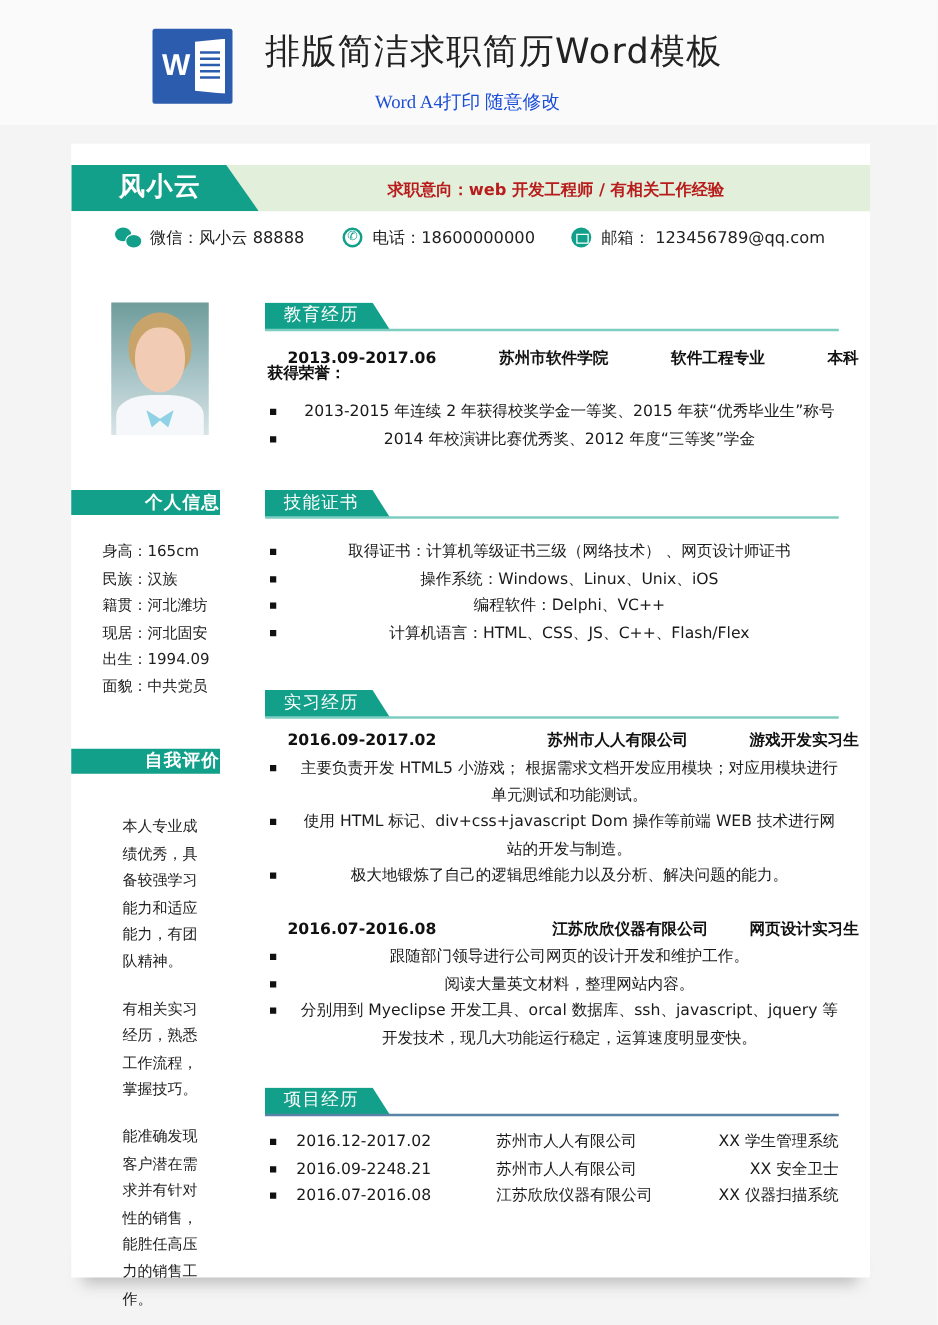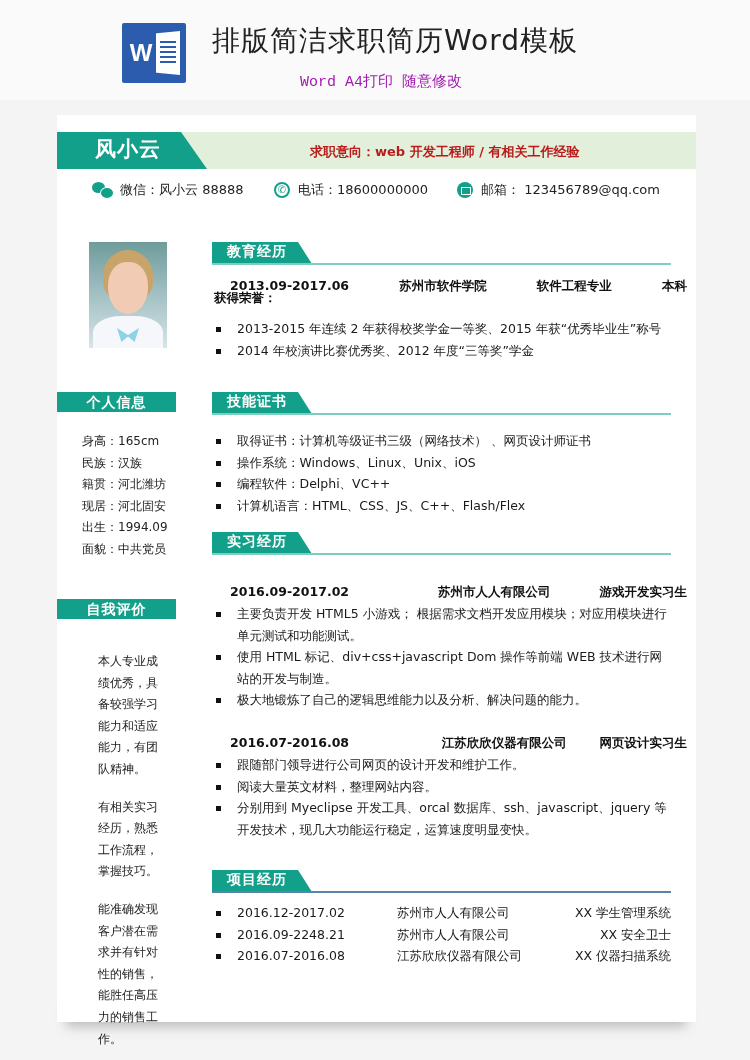--- a/index.html
+++ b/index.html
@@ -26,22 +26,22 @@
   .word-logo .w {
     position: absolute; left: 4px; top: 10px; width: 30px; height: 40px; background: #2b5cad;
     color: #fff; font-family: "Liberation Sans", sans-serif; font-weight: bold; font-size: 24px;
     line-height: 40px; text-align: center;
   }
   .banner-title {
     position: absolute; left: 212px; top: 22px; font-size: 28px; color: #222; letter-spacing: 1px;
     font-family: "DejaVu Sans", sans-serif; white-space: nowrap;
   }
   .banner-sub {
-    position: absolute; left: 300px; top: 72px; font-size: 15px; color: #a21caf;
-    font-family: Liberation Mono, monospace; white-space: nowrap;
+    position: absolute; left: 300px; top: 72px; font-size: 15px; color: #1d4ed8;
+    font-family: Liberation Serif, serif; white-space: nowrap;
   }
 
   
   .shadow {
     position: absolute; left: 66px; top: 1005px; width: 620px; height: 22px;
     background: #999; filter: blur(6px); opacity: .6;
   }
   .page {
     position: absolute; left: 57px; top: 115px; width: 639px; height: 907px;
     background: #fff;
@@ -74,40 +74,40 @@
     background: linear-gradient(180deg, #6f9c9b 0%, #9ebdc0 45%, #d8e4e8 100%);
     overflow: hidden;
   }
   .photo .hair { position: absolute; left: 14px; top: 8px; width: 50px; height: 52px; border-radius: 50% 50% 40% 40%; background: #c9a46a; }
   .photo .face { position: absolute; left: 19px; top: 20px; width: 40px; height: 52px; border-radius: 45% 45% 50% 50%; background: #f2cbb4; }
   .photo .shirt { position: absolute; left: 4px; top: 74px; width: 70px; height: 40px; border-radius: 40% 40% 0 0; background: #f5f7fa; }
   .photo .tie { position: absolute; left: 28px; top: 86px; width: 22px; height: 14px; background: #8fd2e6; clip-path: polygon(0 0, 50% 50%, 100% 0, 80% 100%, 50% 60%, 20% 100%); }
 
   .left-h {
     position: absolute; left: 0; width: 119px; height: 20px; background: #13a08a;
-    color: #fff; font-weight: bold; font-size: 14px; text-align: center; line-height: 20px; letter-spacing: 1px;
+    color: #fff; font-weight: bold; font-size: 14px; text-align: right; line-height: 20px; letter-spacing: 1px;
   }
   .info-list { position: absolute; left: 25px; top: 316px; font-size: 12px; color: #222; }
   .info-list div { height: 21.5px; line-height: 21.5px; white-space: nowrap; }
   .self-eval { position: absolute; left: 25px; top: 520px; width: 92px; font-size: 12px; color: #222; line-height: 21.6px; }
   .self-eval p { margin: 16px; }
 
   
   .sec-h { position: absolute; left: 155px; width: 459px; height: 22px; }
   .sec-h .tab {
     position: absolute; left: 0; top: 0; width: 100px; height: 22px; background: #13a08a;
     clip-path: polygon(0 0, 86px 0, 100px 22px, 0 22px);
   }
-  .sec-h .lbl { position: absolute; left: 15px; top: 1px; font-size: 14px; font-weight: bold; color: #fff; letter-spacing: 1px; }
+  .sec-h .lbl { position: absolute; left: 15px; top: 1px; font-size: 14px; font-weight: normal; color: #fff; letter-spacing: 1px; }
   .sec-h .line { position: absolute; left: 0; top: 21px; width: 459px; height: 2px; background: #7dcdc1; }
   .sec-h .line.blue { background: #5a83a8; height: 1.5px; }
 
   .row4 { position: absolute; left: 157px; width: 457px; font-size: 12.5px; font-weight: bold; display: flex; justify-content: space-between; white-space: nowrap; margin-left: 16px; }
   .bold-line { position: absolute; left: 157px; font-size: 12.5px; font-weight: bold; }
-  .bullets { position: absolute; left: 157px; width: 460px; font-size: 12.5px; color: #1a1a1a; list-style: none; }
+  .bullets { position: absolute; left: 157px; width: 460px; font-size: 12.5px; color: #1a1a1a; list-style: none; text-align: center; }
   .bullets li { position: relative; padding-left: 23px; line-height: 21.5px; }
   .bullets li::before { content: ""; position: absolute; left: 2px; top: 9px; width: 5px; height: 5px; background: #111; }
 
   .proj { position: absolute; left: 157px; width: 457px; font-size: 12.5px; color: #1a1a1a; }
   .proj .pr { position: relative; height: 21.5px; line-height: 21.5px; white-space: nowrap; }
   .proj .pr::before { content: ""; position: absolute; left: 2px; top: 9px; width: 5px; height: 5px; background: #111; }
   .proj .d { position: absolute; left: 23px; }
   .proj .c { position: absolute; left: 183px; }
   .proj .n { position: absolute; right: 0; }
 </style>
@@ -198,21 +198,21 @@
       <div class="line"></div>
     <span class="lbl">技能证书</span>
   </div>
   <ul class="bullets" style="top:315px">
     <li>取得证书：计算机等级证书三级（网络技术） 、网页设计师证书</li>
     <li>操作系统：Windows、Linux、Unix、iOS</li>
     <li>编程软件：Delphi、VC++</li>
     <li>计算机语言：HTML、CSS、JS、C++、Flash/Flex</li>
   </ul>
 
-  <div class="sec-h" style="top:417px">
+  <div class="sec-h" style="top:437px">
     <div class="tab"></div>
       <div class="line"></div>
     <span class="lbl">实习经历</span>
   </div>
   <div class="row4" style="top:469px">
     <span>2016.09-2017.02</span>
     <span style="margin-left:40px">苏州市人人有限公司</span>
     <span>游戏开发实习生</span>
   </div>
   <ul class="bullets" style="top:488px">

